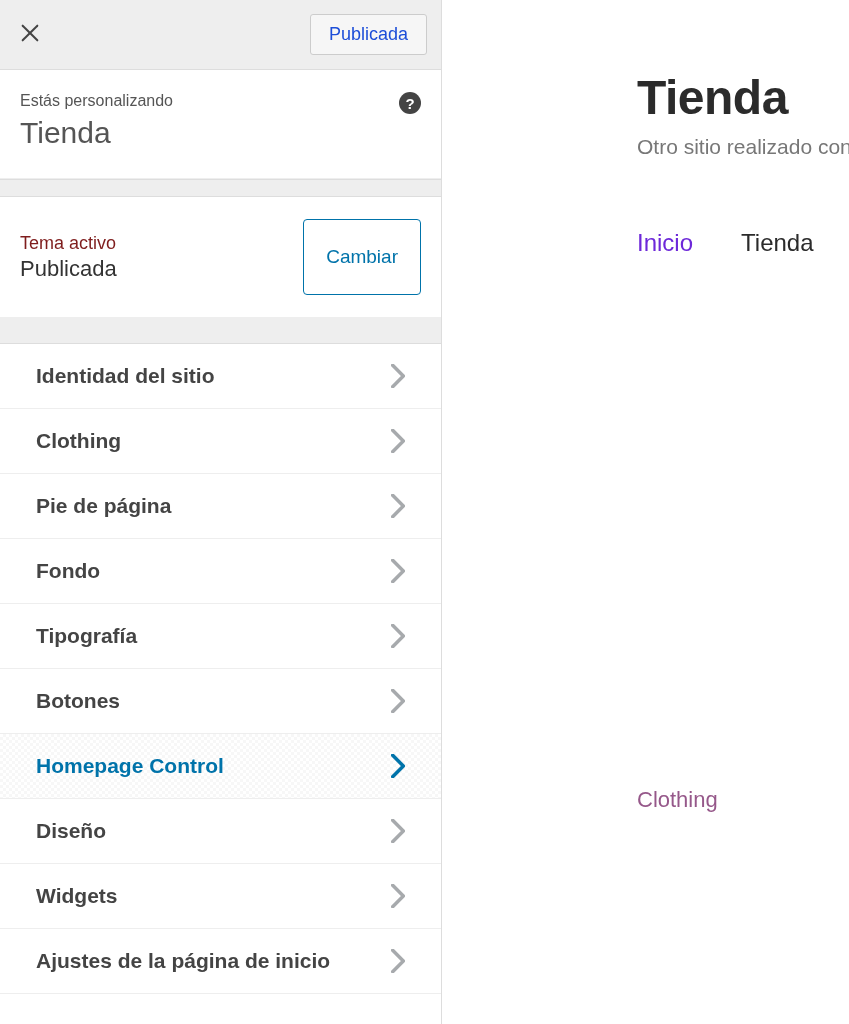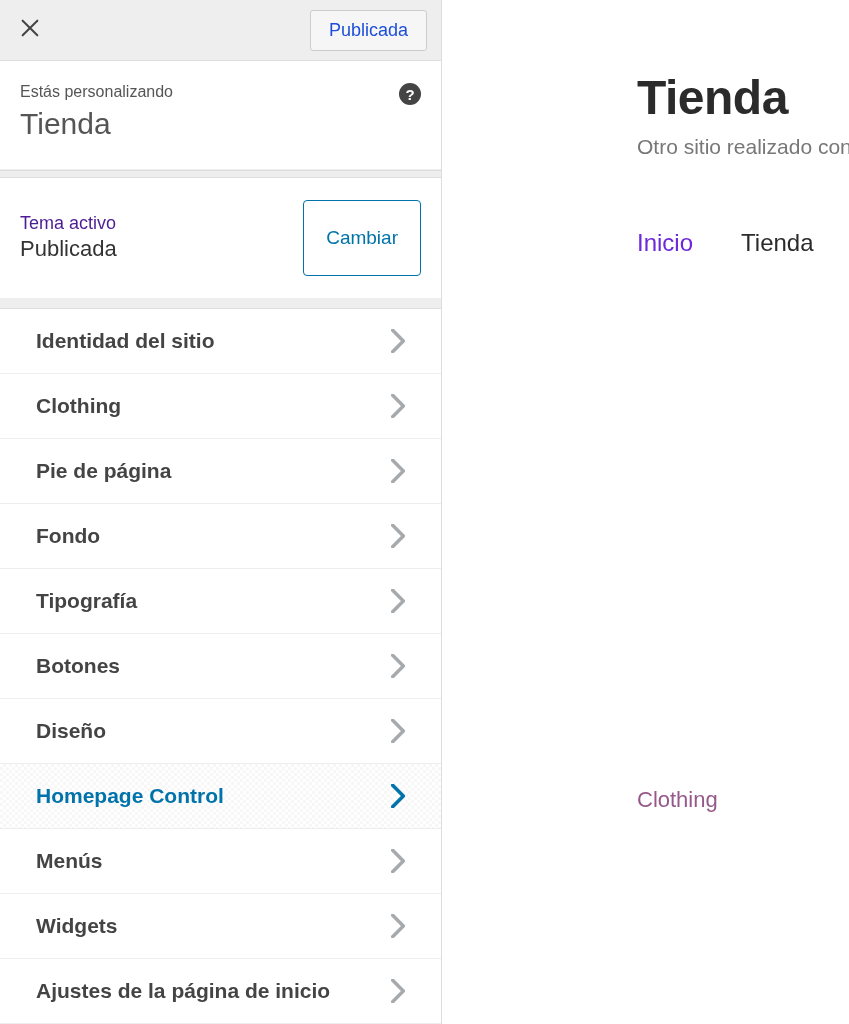--- a/index.html
+++ b/index.html
@@ -90,21 +90,21 @@
 
   
   .theme-section {
     padding: 22px 20px;
     border-bottom: 1px solid #eee;
     display: flex;
     align-items: center;
     justify-content: space-between;
   }
   .theme-labels { display: flex; flex-direction: column; }
-  .theme-label-top { font-size: 18px; color: #4c1d95; }
+  .theme-label-top { font-size: 18px; color: #7f1d1d; }
   .theme-name { font-size: 22px; color: #333; font-weight: 500; margin-top: 2px; }
   .change-btn {
     background: #fff;
     border: 1.5px solid #0073aa;
     color: #0073aa;
     font-size: 19px;
     padding: 26px 22px;
     border-radius: 4px;
     cursor: pointer;
     font-weight: 400;
@@ -250,38 +250,30 @@
         </span>
       </div>
       <div class="menu-item">
         <span>Botones</span>
         <span class="chev">
           <svg viewBox="0 0 10 18" fill="none" stroke="currentColor" stroke-width="2.6" stroke-linecap="round" stroke-linejoin="round">
             <polyline points="1,1 9,9 1,17"></polyline>
           </svg>
         </span>
       </div>
-      <div class="menu-item">
-        <span>Diseño</span>
-        <span class="chev">
-          <svg viewBox="0 0 10 18" fill="none" stroke="currentColor" stroke-width="2.6" stroke-linecap="round" stroke-linejoin="round">
-            <polyline points="1,1 9,9 1,17"></polyline>
-          </svg>
-        </span>
-      </div>
       <div class="menu-item active">
         <span>Homepage Control</span>
         <span class="chev">
           <svg viewBox="0 0 10 18" fill="none" stroke="currentColor" stroke-width="2.6" stroke-linecap="round" stroke-linejoin="round">
             <polyline points="1,1 9,9 1,17"></polyline>
           </svg>
         </span>
       </div>
       <div class="menu-item">
-        <span>Menús</span>
+        <span>Diseño</span>
         <span class="chev">
           <svg viewBox="0 0 10 18" fill="none" stroke="currentColor" stroke-width="2.6" stroke-linecap="round" stroke-linejoin="round">
             <polyline points="1,1 9,9 1,17"></polyline>
           </svg>
         </span>
       </div>
       <div class="menu-item">
         <span>Widgets</span>
         <span class="chev">
           <svg viewBox="0 0 10 18" fill="none" stroke="currentColor" stroke-width="2.6" stroke-linecap="round" stroke-linejoin="round">

